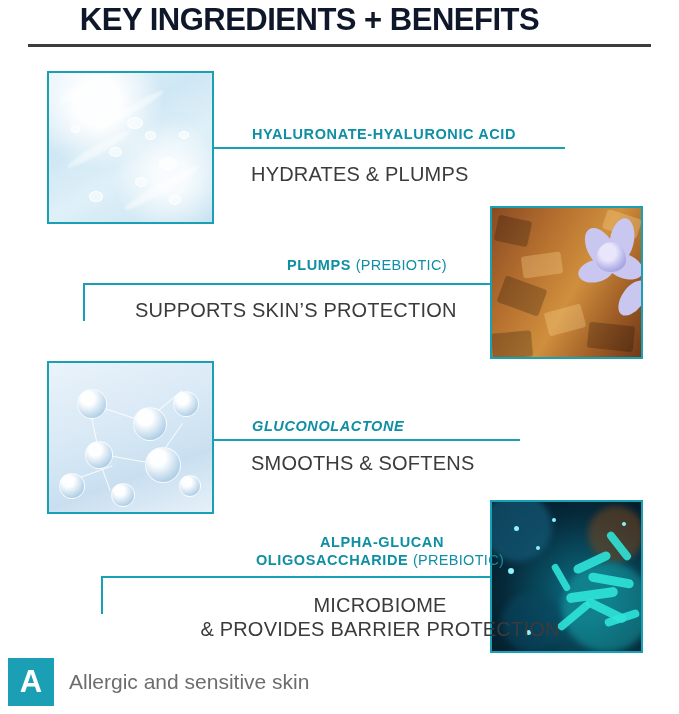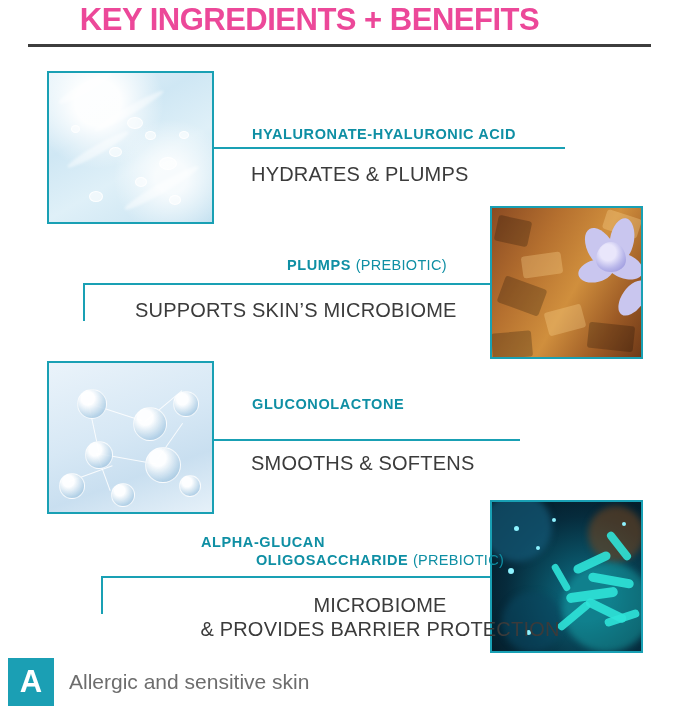--- a/index.html
+++ b/index.html
@@ -11,21 +11,21 @@
     overflow:hidden;
     position:relative;
   }
   .title{
     position:absolute;
     top:2px;left:0;width:619px;
     text-align:center;
     font-size:31px;
     font-weight:bold;
     letter-spacing:-0.5px;
-    color:#ec4899;
+    color:#0f172a;
   }
   .title-rule{
     position:absolute;
     top:44px;left:28px;width:623px;height:3px;
     background:#3d3d3d;
   }
 
   
   .frame{
     position:absolute;
@@ -103,26 +103,26 @@
   .ln1{left:214px;top:147px;width:38px;}
   .ln1b{left:252px;top:147px;width:313px;}
 
   
   .ing2{left:287px;top:257px;width:300px;text-align:left;}
   .ben2{left:135px;top:299px;}
   .ln2{left:83px;top:283px;width:407px;}
   .ln2v{left:83px;top:283px;height:38px;}
 
   
-  .ing3{left:252px;top:396px;}
+  .ing3{left:252px;top:418px;font-style:italic;}
   .ben3{left:251px;top:452px;}
   .ln3{left:214px;top:439px;width:306px;}
 
   
-  .ing4a{left:201px;top:534px;width:380px;text-align:left;}
+  .ing4a{left:192px;top:534px;width:380px;text-align:center;}
   .ing4b{left:190px;top:552px;width:380px;text-align:center;}
   .ben4a{left:190px;top:594px;width:380px;text-align:center;}
   .ben4b{left:190px;top:618px;width:380px;text-align:center;}
   .ln4{left:101px;top:576px;width:389px;}
   .ln4v{left:101px;top:576px;height:38px;}
 
   
   .badge{
     position:absolute;left:8px;top:658px;width:46px;height:48px;
     background:#1b9fb4;color:#ffffff;
@@ -174,21 +174,21 @@
   <span class="petal" style="left:86px;top:52px;width:36px;height:22px;transform:rotate(-14deg);"></span>
   <span class="flower" style="left:104px;top:34px;width:30px;height:30px;"></span>
   <span class="petal" style="left:130px;top:70px;width:22px;height:40px;transform:rotate(35deg);"></span>
 </div>
 <div class="vline ln2v"></div>
 <div class="hline ln2"></div>
 <div class="ing ing2">
   <span>PLUMPS</span>
   <span class="paren">(PREBIOTIC)</span>
 </div>
-<div class="benefit ben2">SUPPORTS SKIN’S MICROBIOME</div>
+<div class="benefit ben2">SUPPORTS SKIN’S PROTECTION</div>
 
 <div class="frame img-mol">
   <span class="bond" style="left:40px;top:40px;width:56px;transform:rotate(18deg);"></span>
   <span class="bond" style="left:96px;top:58px;width:48px;transform:rotate(-40deg);"></span>
   <span class="bond" style="left:40px;top:40px;width:50px;transform:rotate(78deg);"></span>
   <span class="bond" style="left:48px;top:90px;width:60px;transform:rotate(10deg);"></span>
   <span class="bond" style="left:108px;top:96px;width:44px;transform:rotate(-55deg);"></span>
   <span class="bond" style="left:48px;top:90px;width:40px;transform:rotate(70deg);"></span>
   <span class="bond" style="left:20px;top:118px;width:46px;transform:rotate(-20deg);"></span>
   <span class="mol" style="left:28px;top:26px;width:28px;height:28px;"></span>

